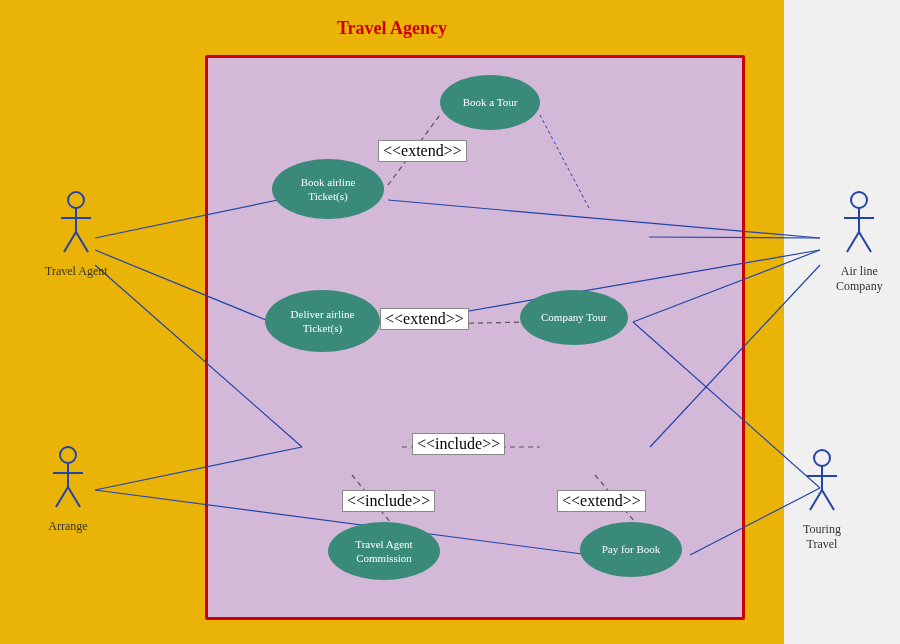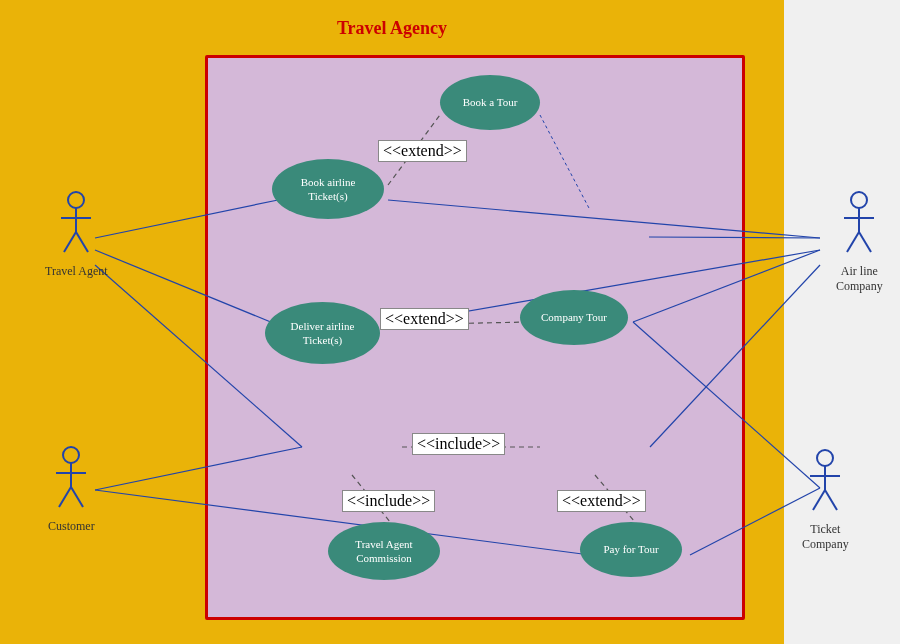--- a/index.html
+++ b/index.html
@@ -136,36 +136,36 @@
 
   <div class="use-case" style="left:440px; top:75px; width:100px; height:55px;">
     <span>Book a Tour</span>
   </div>
 
   <div class="use-case" style="left:272px; top:159px; width:112px; height:60px;">
     <span>Book airline<br>Ticket(s)</span>
   </div>
 
 
-  <div class="use-case" style="left:265px; top:302px; width:115px; height:62px;">
+  <div class="use-case" style="left:265px; top:290px; width:115px; height:62px;">
     <span>Deliver airline<br>Ticket(s)</span>
   </div>
 
   <div class="use-case" style="left:520px; top:290px; width:108px; height:55px;">
     <span>Company Tour</span>
   </div>
 
 
 
   <div class="use-case" style="left:328px; top:522px; width:112px; height:58px;">
     <span>Travel Agent<br>Commission</span>
   </div>
 
   <div class="use-case" style="left:580px; top:522px; width:102px; height:55px;">
-    <span>Pay for Tour</span>
+    <span>Pay for Book</span>
   </div>
 
   <div class="relation-label" style="left:378px; top:140px;">
     <span>&lt;&lt;extend&gt;&gt;</span>
   </div>
 
   <div class="relation-label" style="left:380px; top:308px;">
     <span>&lt;&lt;extend&gt;&gt;</span>
   </div>
 
@@ -197,21 +197,21 @@
   </div>
 
   <div class="actor" style="position:absolute; left:48px; top:445px;">
     <svg width="40" height="70">
       <circle cx="20" cy="10" r="8" fill="none" stroke="#2244aa" stroke-width="2"></circle>
       <line x1="20" y1="18" x2="20" y2="42" stroke="#2244aa" stroke-width="2"></line>
       <line x1="5" y1="28" x2="35" y2="28" stroke="#2244aa" stroke-width="2"></line>
       <line x1="20" y1="42" x2="8" y2="62" stroke="#2244aa" stroke-width="2"></line>
       <line x1="20" y1="42" x2="32" y2="62" stroke="#2244aa" stroke-width="2"></line>
     </svg>
-    <div class="actor-label">Customer</div>
+    <div class="actor-label">Arrange</div>
   </div>
 
   <div class="actor" style="position:absolute; left:808px; top:190px;margin-left:28px;">
     <svg width="40" height="70">
       <circle cx="20" cy="10" r="8" fill="none" stroke="#2244aa" stroke-width="2"></circle>
       <line x1="20" y1="18" x2="20" y2="42" stroke="#2244aa" stroke-width="2"></line>
       <line x1="5" y1="28" x2="35" y2="28" stroke="#2244aa" stroke-width="2"></line>
       <line x1="20" y1="42" x2="8" y2="62" stroke="#2244aa" stroke-width="2"></line>
       <line x1="20" y1="42" x2="32" y2="62" stroke="#2244aa" stroke-width="2"></line>
     </svg>
@@ -219,16 +219,16 @@
   </div>
 
   <div class="actor" style="position:absolute; left:802px; top:448px;">
     <svg width="40" height="70">
       <circle cx="20" cy="10" r="8" fill="none" stroke="#2244aa" stroke-width="2"></circle>
       <line x1="20" y1="18" x2="20" y2="42" stroke="#2244aa" stroke-width="2"></line>
       <line x1="5" y1="28" x2="35" y2="28" stroke="#2244aa" stroke-width="2"></line>
       <line x1="20" y1="42" x2="8" y2="62" stroke="#2244aa" stroke-width="2"></line>
       <line x1="20" y1="42" x2="32" y2="62" stroke="#2244aa" stroke-width="2"></line>
     </svg>
-    <div class="actor-label">Ticket Company</div>
+    <div class="actor-label">Touring Travel</div>
   </div>
 
 </div>
 
 </body></html>

